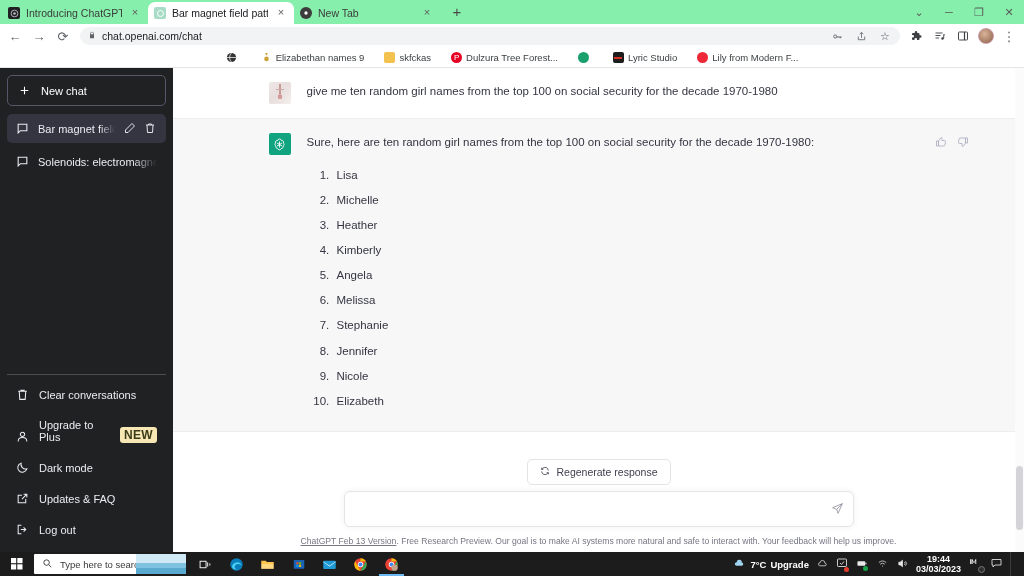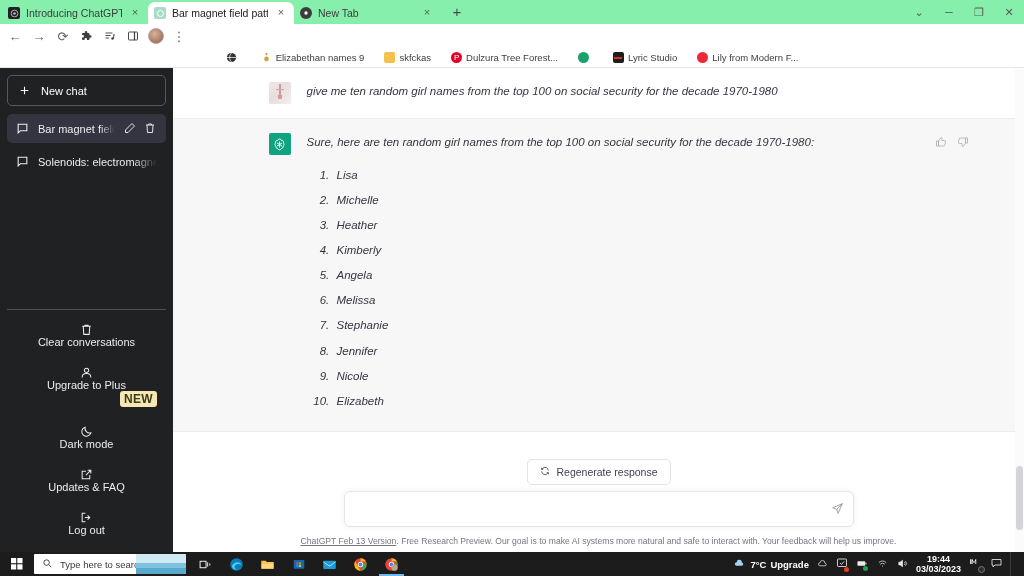--- a/index.html
+++ b/index.html
@@ -114,39 +114,39 @@
   .conv.active { background: #343541; }
   .conv .conv-title {
     overflow: hidden; text-overflow: clip; flex: 1 1 auto;
     -webkit-mask-image: linear-gradient(to right,#000 80%,transparent 100%);
             mask-image: linear-gradient(to right,#000 80%,transparent 100%);
   }
   .conv .conv-actions { display: flex; gap: 7px; flex: 0 0 auto; }
   .sb-spacer { flex: 1 1 auto; }
   .sb-bottom { border-top: 1px solid #4d4d4f; padding-top: 4px; }
   .sb-item {
-    display: flex; align-items: center; padding: 9px 9px;
-    font-size: 11px; color: #ececf1; border-radius: 5px; flex-direction: column;
+    display: flex; align-items: flex-end; gap: 10px; padding: 9px 9px;
+    font-size: 11px; color: #ececf1; border-radius: 5px;
   }
   .badge-new {
     margin-left: auto; background: #f6e7b4; color: #3b3b1a;
     font-size: 12px; font-weight: bold; border-radius: 3px;
     padding: 1px 4px; letter-spacing: .3px;
   }
   .ico { width: 13px; height: 13px; flex: 0 0 13px; display: block; }
 
   
   .chatcol { flex: 1 1 auto; position: relative; background: #fff; display: flex; flex-direction: column; }
   .thread { flex: 1 1 auto; overflow: hidden; }
   .msg { display: flex; padding: 14px 0; }
   .msg.user { background: #fff; }
   .msg.assistant { background: #f7f7f8; border-top: 1px solid #ededef; border-bottom: 1px solid #ededef; }
   .msg-inner {
     width: 672px; margin: 0 auto; display: flex; gap: 16px;
-    position: relative; padding-left: 6px; font-style: italic;
+    position: relative; padding-left: 6px;
   }
   .av { width: 22px; height: 22px; flex: 0 0 22px; border-radius: 2px; }
   .av.user {
     background:
       linear-gradient(135deg,#efe7e5 0%,#e7dedd 45%,#f4efee 100%);
     position: relative; overflow: hidden;
   }
   .av.user::after {
     content:""; position:absolute; left:7px; top:2px; width:8px; height:15px;
     background:
@@ -287,20 +287,42 @@
       <div>❐</div>
       <div>✕</div>
     </div>
   </div>
 
   <div class="toolbar">
     <div class="tb-icon">←</div>
     <div class="tb-icon">→</div>
     <div class="tb-icon">⟳</div>
 
+    <div class="omnibox">
+      <span class="lock">
+        <svg viewBox="0 0 24 24" width="8" height="8" fill="#5f6368">
+            <path d="M12 2a5 5 0 00-5 5v3H6v12h12V10h-1V7a5 5 0 00-5-5zm0 2a3 3 0 013 3v3H9V7a3 3 0 013-3z"></path>
+          </svg>
+      </span>
+      <span>chat.openai.com/chat</span>
+      <span class="omnibox-right">
+        <span class="tb-icon">
+          <svg viewBox="0 0 24 24" width="11" height="11" fill="#5f6368">
+              <circle cx="7" cy="12" r="3.4" fill="none" stroke="#5f6368" stroke-width="2"></circle>
+              <path d="M10 12h11v2h-2v2h-2v-2h-7z"></path>
+            </svg>
+        </span>
+        <span class="tb-icon">
+          <svg viewBox="0 0 24 24" width="11" height="11" fill="none" stroke="#5f6368" stroke-width="1.8">
+              <path d="M5 12v7h14v-7M12 3v12M12 3l-4 4M12 3l4 4"></path>
+            </svg>
+        </span>
+        <span class="tb-icon">☆</span>
+      </span>
+    </div>
 
     <div class="tb-right">
       <div class="tb-icon">
         <svg viewBox="0 0 24 24" width="12" height="12" fill="#3c4043">
             <path d="M10 2a2.5 2.5 0 012.5 2.5V6H15a2 2 0 012 2v2.5h1.5a2.5 2.5 0 110 5H17V18a2 2 0 01-2 2h-3v-1.5a2.5 2.5 0 10-5 0V20H4a2 2 0 01-2-2v-3h1.5a2.5 2.5 0 100-5H2V8a2 2 0 012-2h3.5V4.5A2.5 2.5 0 0110 2z"></path>
           </svg>
       </div>
       <div class="tb-icon">
         <svg viewBox="0 0 24 24" width="12" height="12" fill="none" stroke="#3c4043" stroke-width="1.8">
             <path d="M3 6h14M3 11h10M3 16h7"></path>

